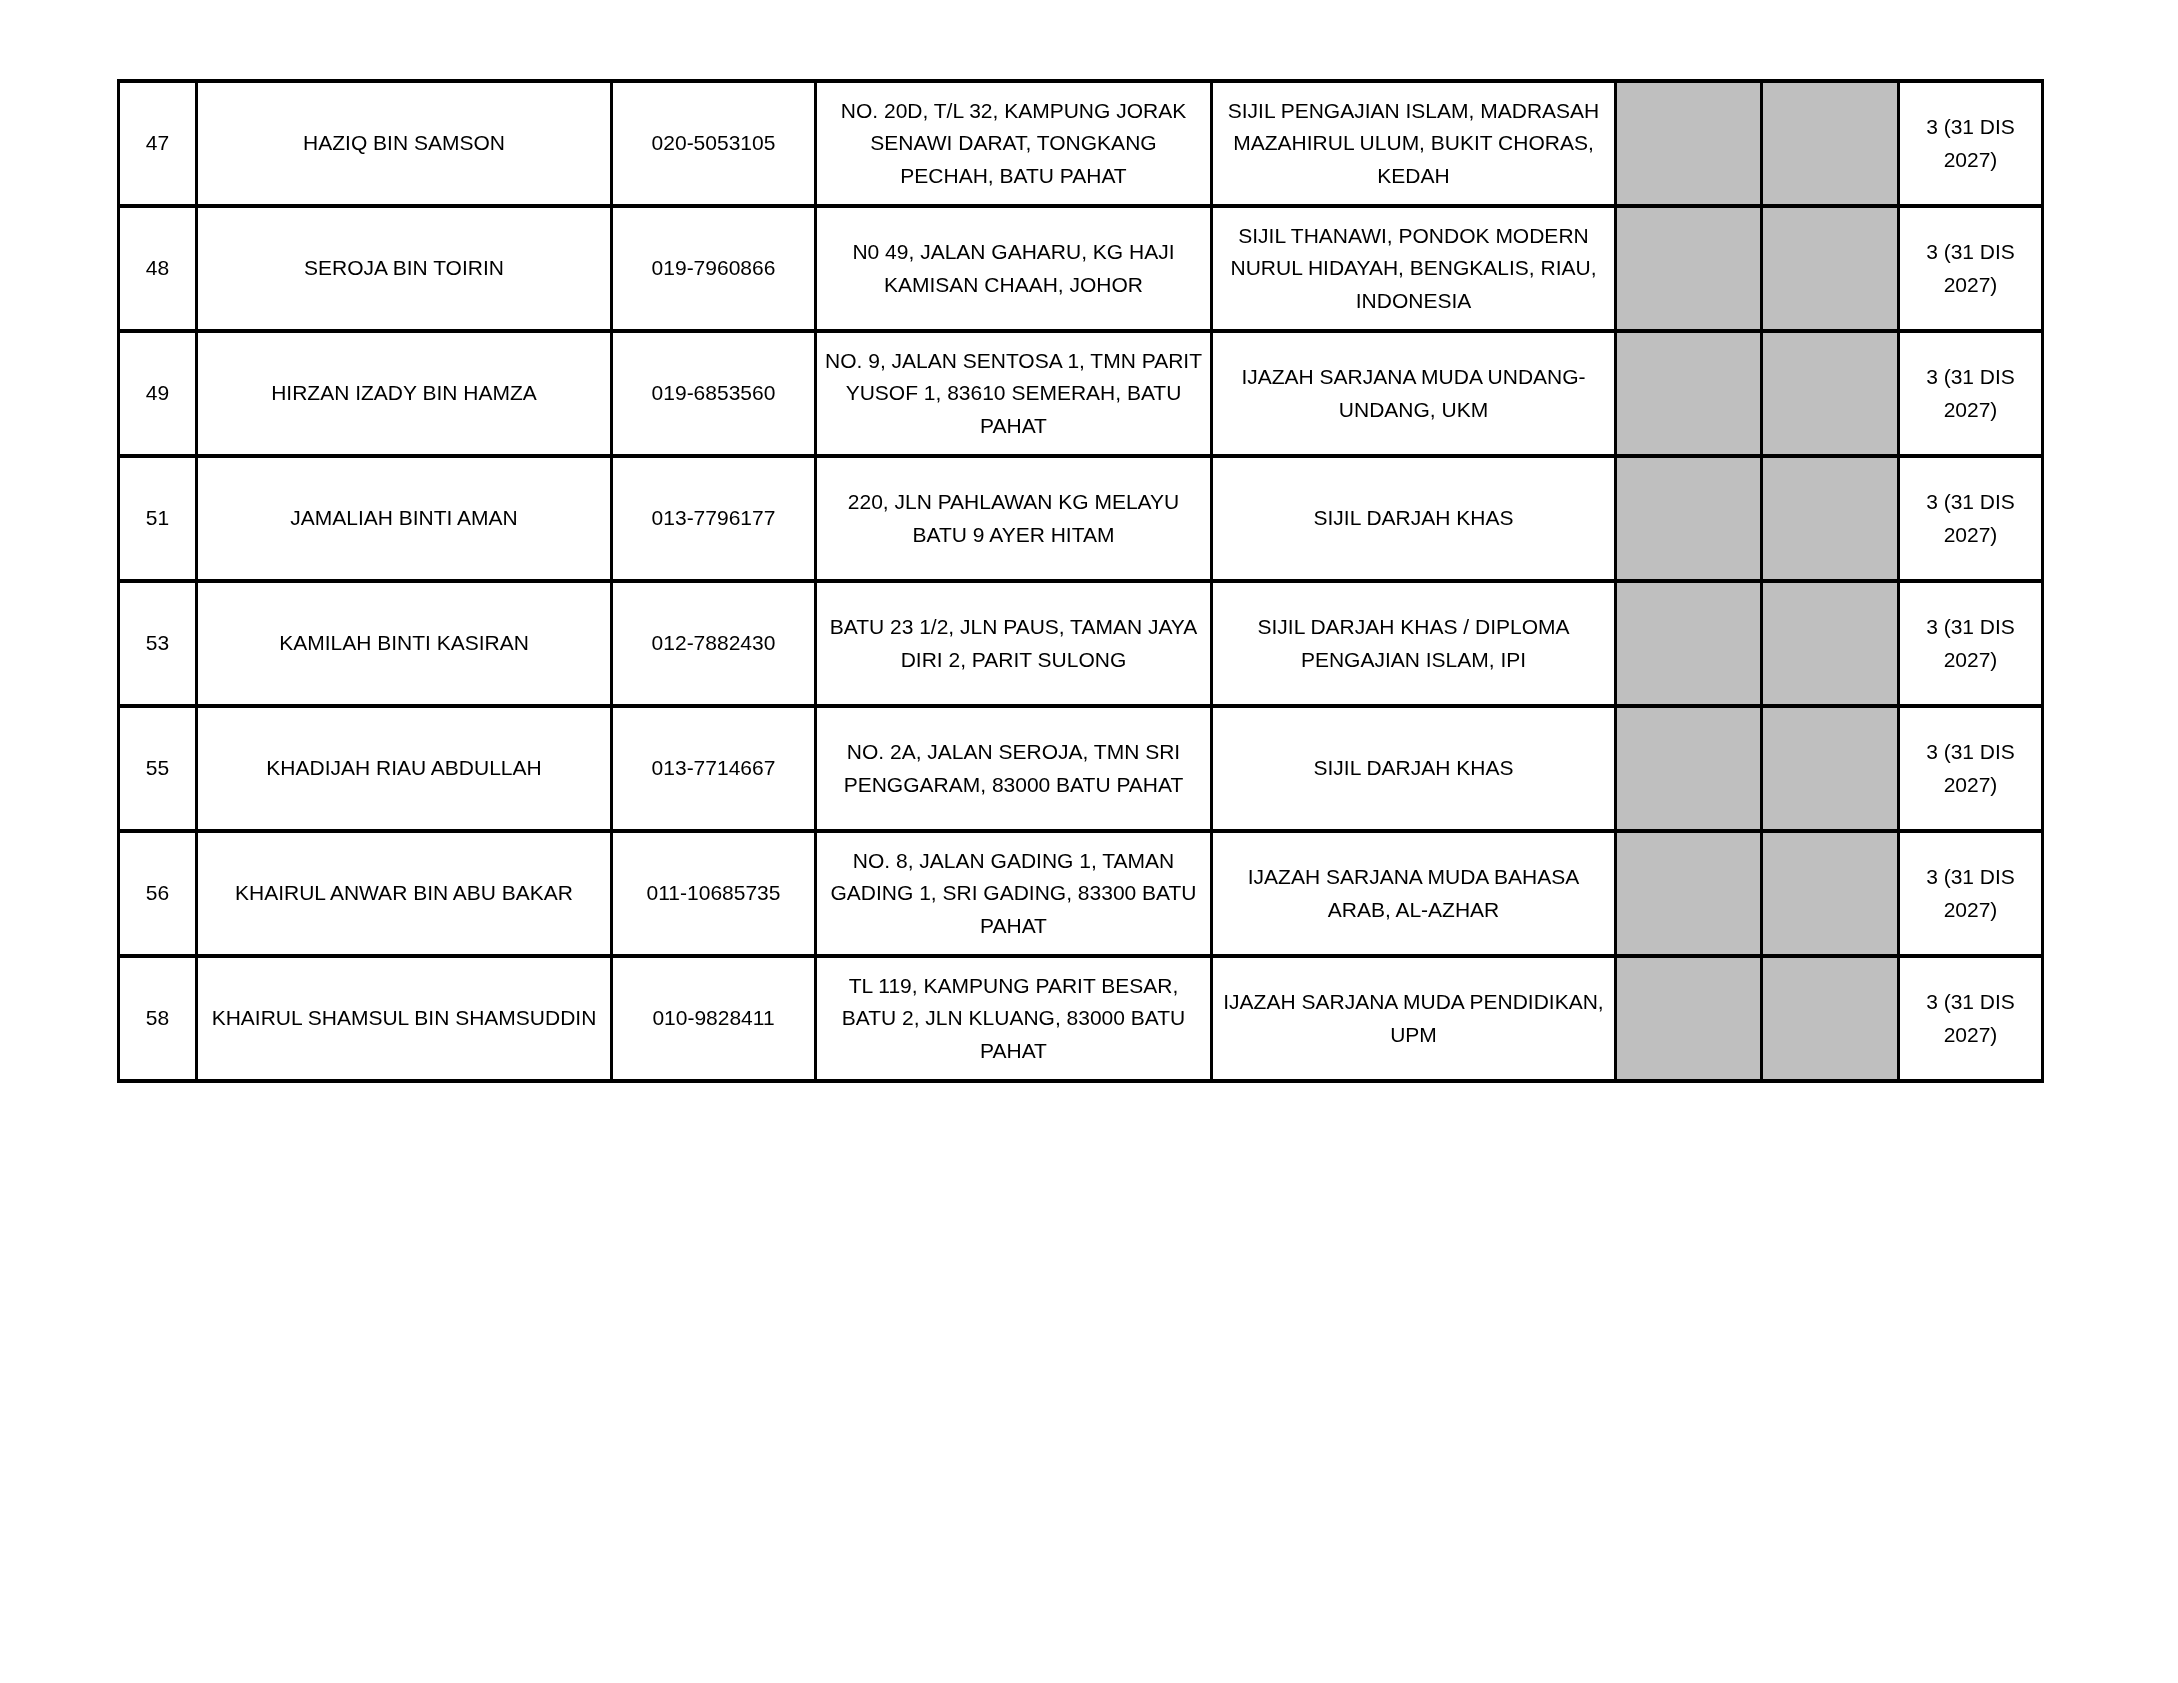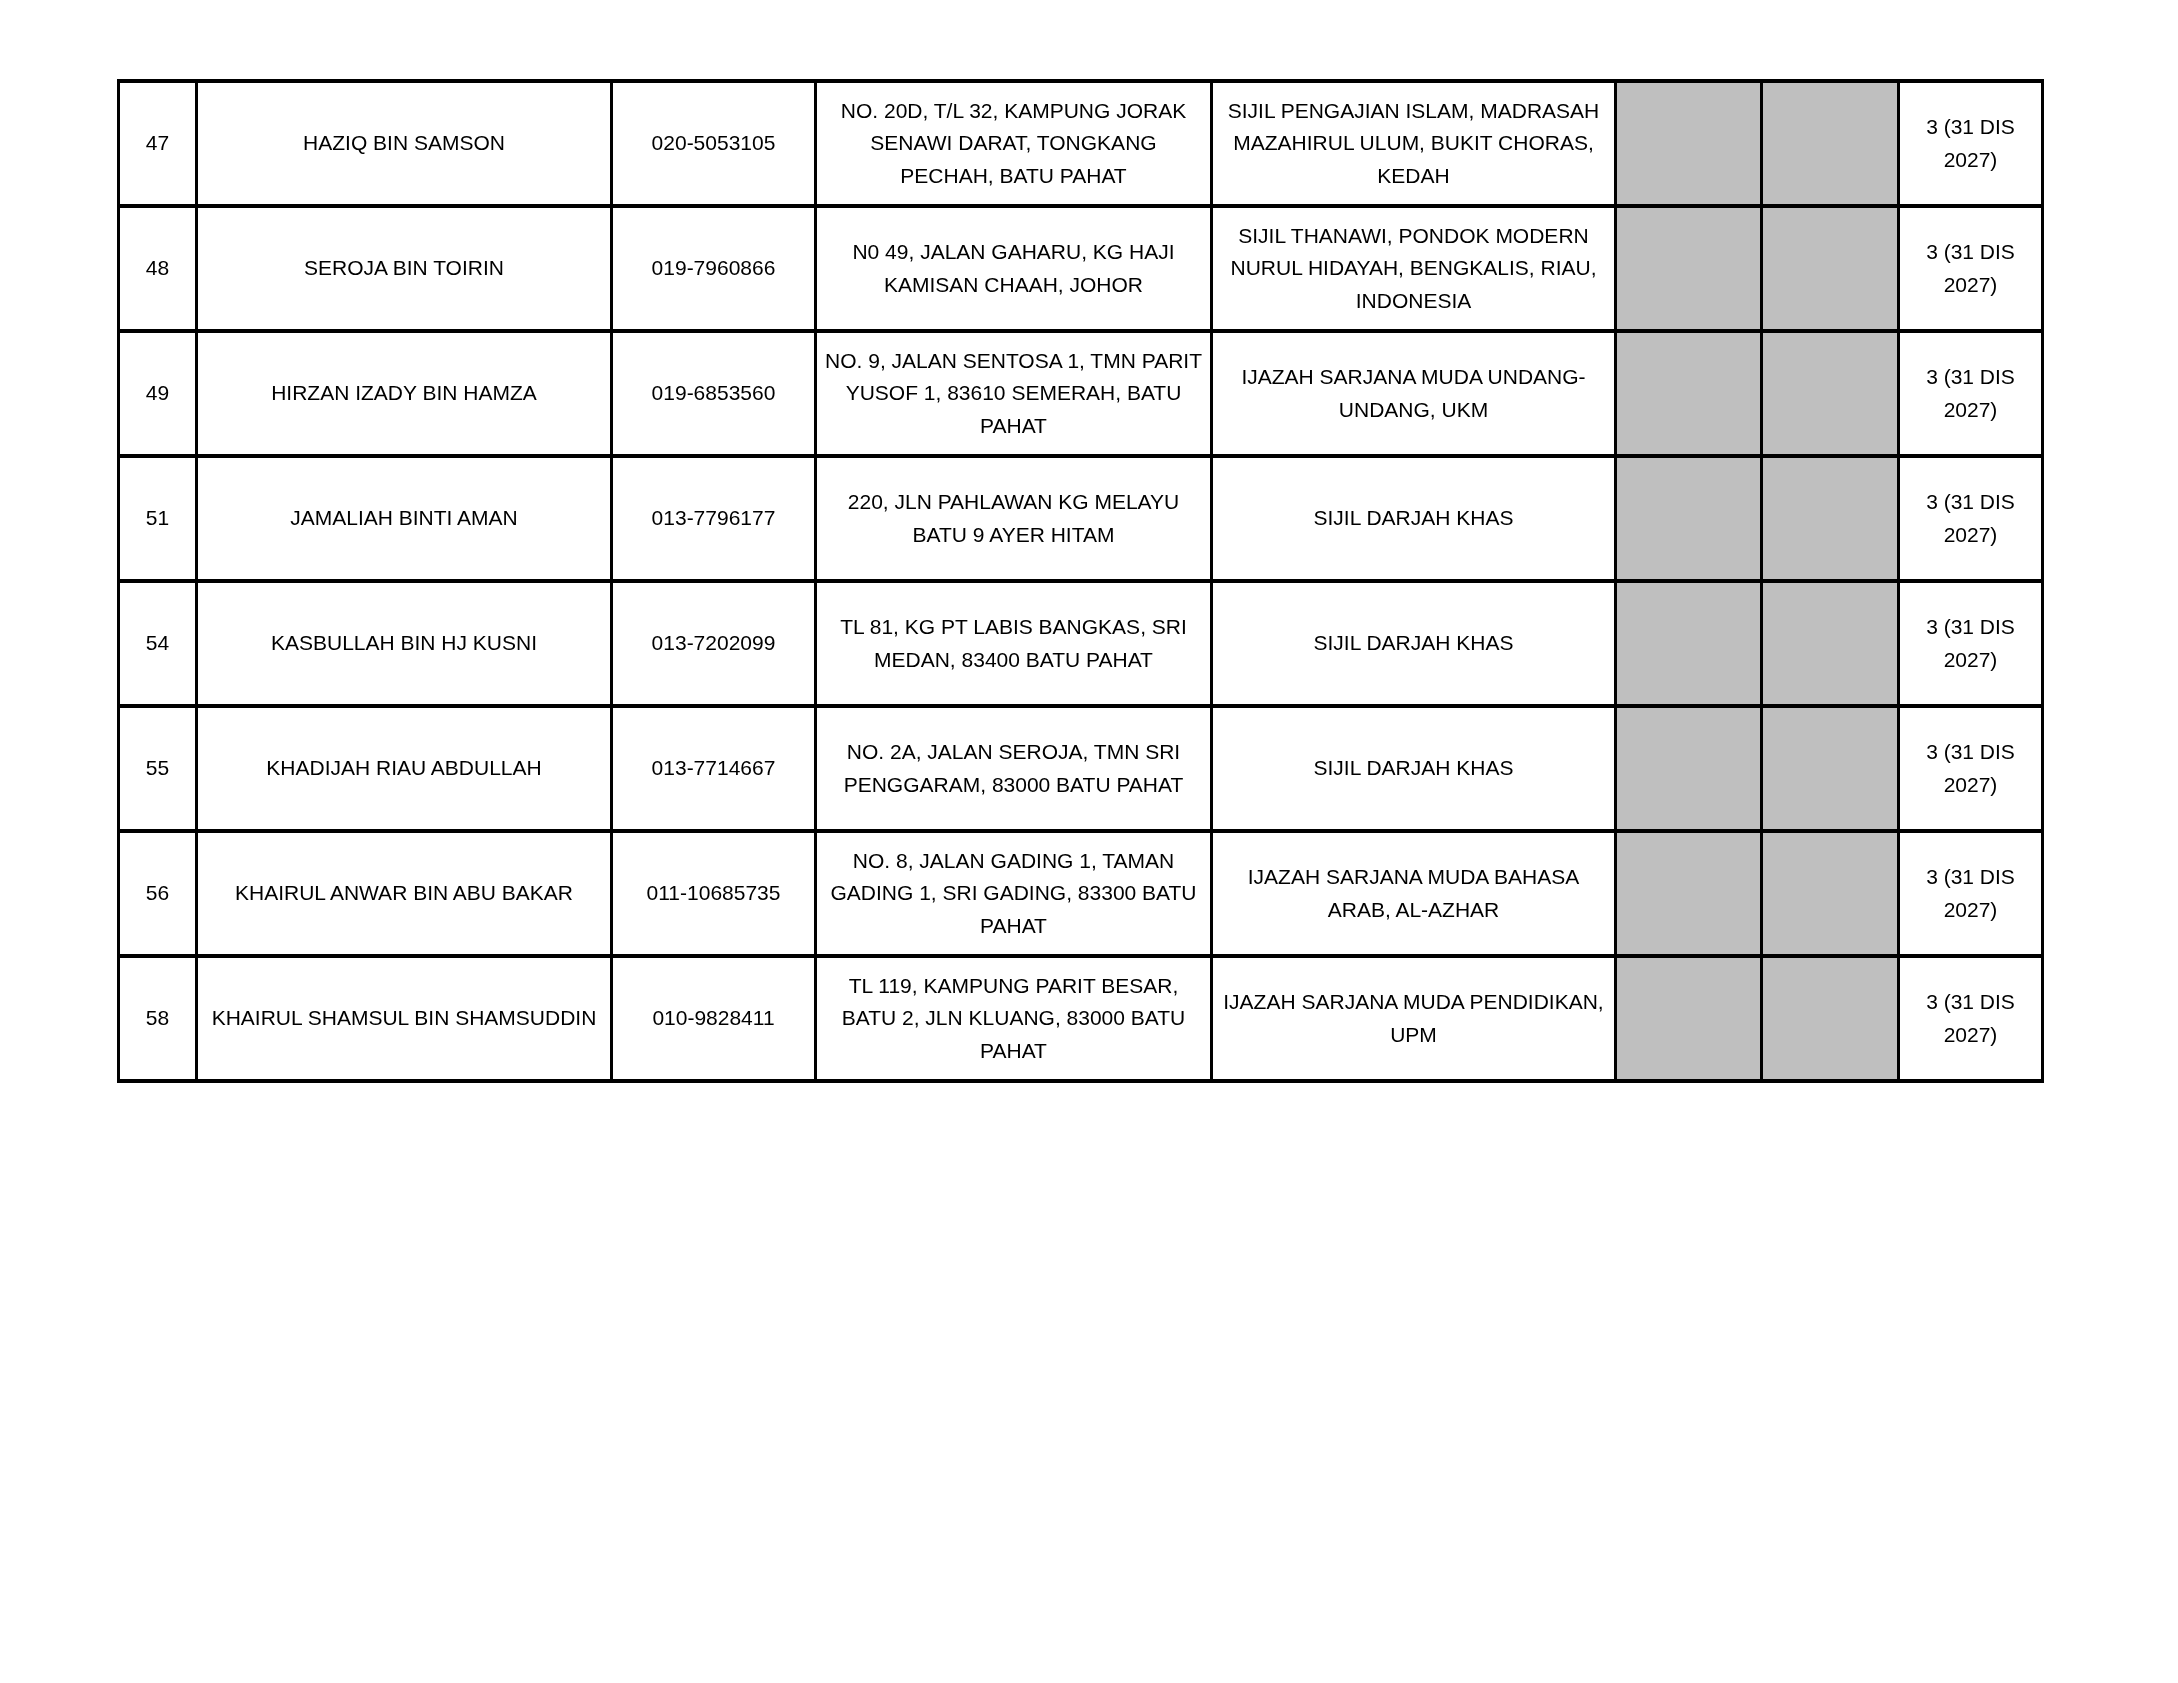--- a/index.html
+++ b/index.html
@@ -105,25 +105,25 @@
           <td>51</td>
           <td>JAMALIAH BINTI AMAN</td>
           <td>013-7796177</td>
           <td>220, JLN PAHLAWAN KG MELAYU BATU 9 AYER HITAM</td>
           <td>SIJIL DARJAH KHAS</td>
           <td class="shaded"></td>
           <td class="shaded"></td>
           <td>3 (31 DIS 2027)</td>
         </tr>
         <tr>
-          <td>54</td>
-          <td>KASBULLAH BIN HJ KUSNI</td>
-          <td>013-7202099</td>
-          <td>TL 81, KG PT LABIS BANGKAS, SRI MEDAN, 83400 BATU PAHAT</td>
-          <td>SIJIL DARJAH KHAS</td>
+          <td>53</td>
+          <td>KAMILAH BINTI KASIRAN</td>
+          <td>012-7882430</td>
+          <td>BATU 23 1/2, JLN PAUS, TAMAN JAYA DIRI 2, PARIT SULONG</td>
+          <td>SIJIL DARJAH KHAS / DIPLOMA PENGAJIAN ISLAM, IPI</td>
           <td class="shaded"></td>
           <td class="shaded"></td>
           <td>3 (31 DIS 2027)</td>
         </tr>
         <tr>
           <td>55</td>
           <td>KHADIJAH RIAU ABDULLAH</td>
           <td>013-7714667</td>
           <td>NO. 2A, JALAN SEROJA, TMN SRI PENGGARAM, 83000 BATU PAHAT</td>
           <td>SIJIL DARJAH KHAS</td>

